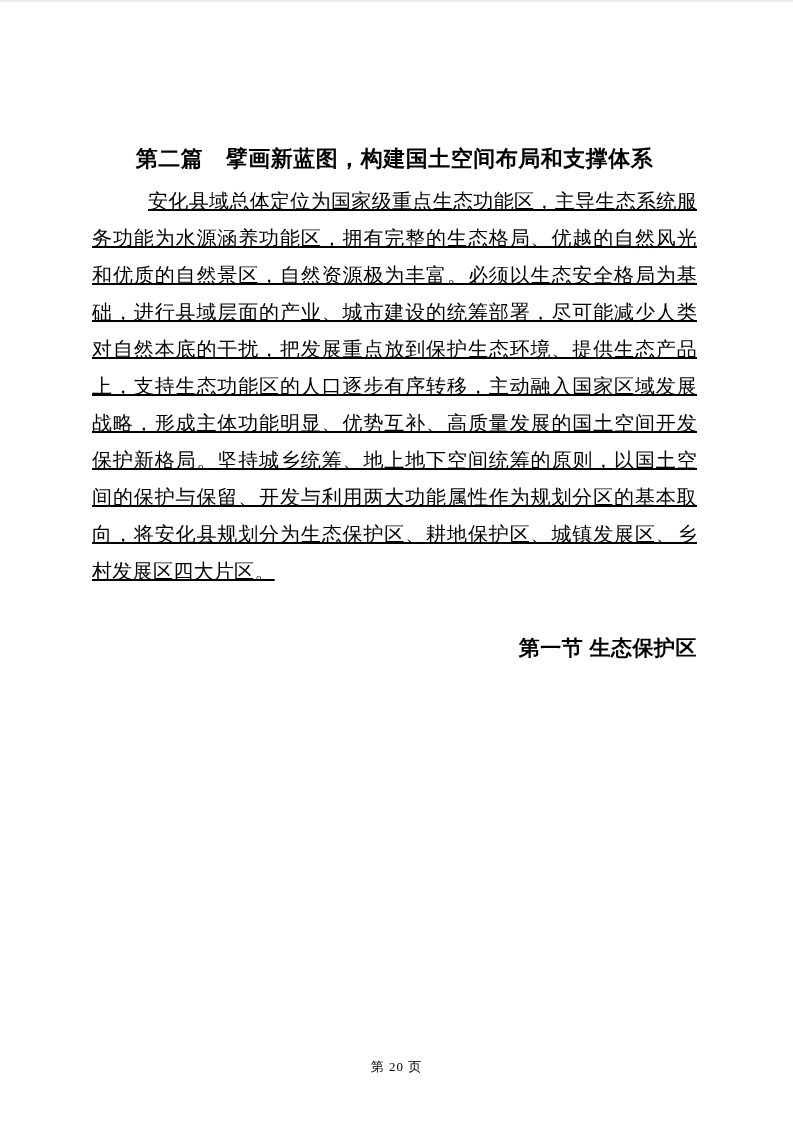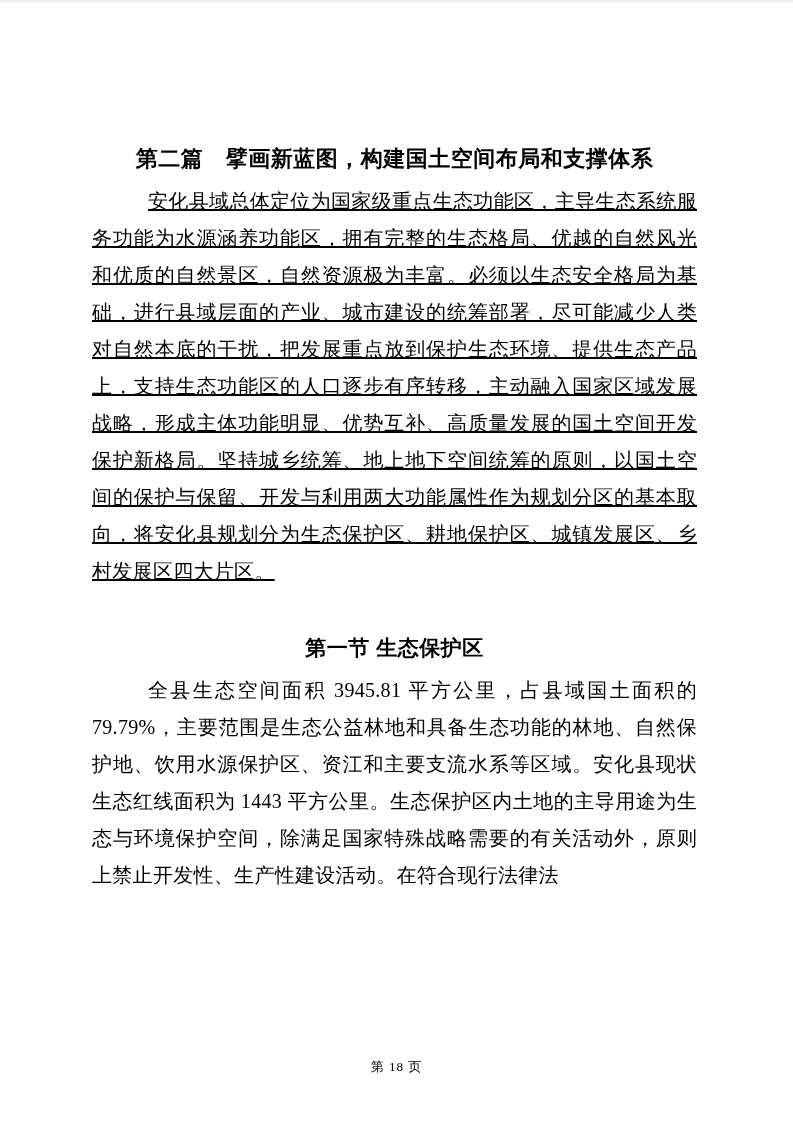--- a/index.html
+++ b/index.html
@@ -55,21 +55,21 @@
   .para-intro {
     margin-top: 11px;
     text-decoration: underline;
   }
   .section-heading {
     margin: 46px 0 0 0;
     font-family: "Liberation Sans", "DejaVu Sans", sans-serif;
     font-weight: 700;
     font-size: 21px;
     line-height: 24px;
-    text-align: center;
+    text-align: right;
     letter-spacing: 0.5px;
     white-space: nowrap;
   }
   .para-section {
     margin-top: 12px;
   }
   .footer {
     position: absolute;
     left: 0;
     bottom: 48px;
@@ -85,19 +85,18 @@
 
 <div class="page">
 
   <h1 class="part-heading">第二篇　擘画新蓝图，构建国土空间布局和支撑体系</h1>
 
 
   <p class="body-para para-intro">安化县域总体定位为国家级重点生态功能区，主导生态系统服务功能为水源涵养功能区，拥有完整的生态格局、优越的自然风光和优质的自然景区，自然资源极为丰富。必须以生态安全格局为基础，进行县域层面的产业、城市建设的统筹部署，尽可能减少人类对自然本底的干扰，把发展重点放到保护生态环境、提供生态产品上，支持生态功能区的人口逐步有序转移，主动融入国家区域发展战略，形成主体功能明显、优势互补、高质量发展的国土空间开发保护新格局。坚持城乡统筹、地上地下空间统筹的原则，以国土空间的保护与保留、开发与利用两大功能属性作为规划分区的基本取向，将安化县规划分为生态保护区、耕地保护区、城镇发展区、乡村发展区四大片区。</p>
 
   <h3 class="section-heading">第一节 生态保护区</h3>
 
-  <p class="body-para para-section">全县生态空间面积 3945.81 平方公里，占县域国土面积的79.79%，主要范围是生态公益林地和具备生态功能的林地、自然保护地、饮用水源保护区、资江和主要支流水系等区域。安化县现状生态红线面积为 1443 平方公里。生态保护区内土地的主导用途为生态与环境保护空间，除满足国家特殊战略需要的有关活动外，原则上禁止开发性、生产性建设活动。在符合现行法律法</p>
 
   <div class="footer">
-    <span>第 18 页</span>
+    <span>第 20 页</span>
   </div>
 
 </div>
 
 </body></html>

